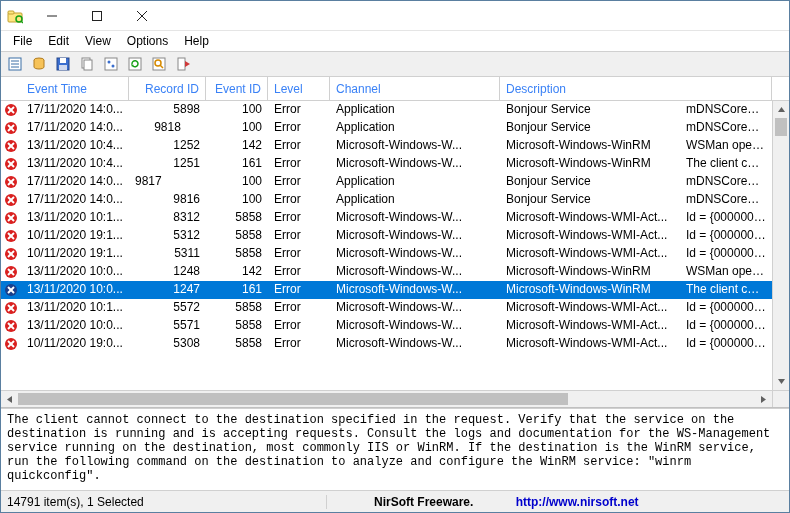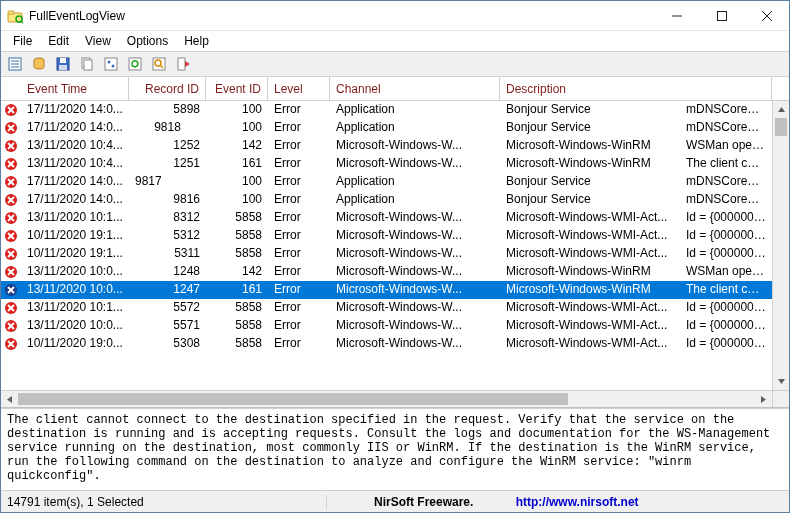--- a/index.html
+++ b/index.html
@@ -47,21 +47,21 @@
     gap: 4px;
   }
   .tbtn { width: 20px; height: 20px; display: flex; align-items: center; justify-content: center; border: 1px solid transparent; }
   .grid-wrap { flex: 1; display: flex; flex-direction: column; border-bottom: 1px solid #c0c0c0; overflow: hidden; }
   .grid-header {
     display: flex;
     background: #fff;
     border-bottom: 1px solid #d0d0d0;
     height: 24px;
     font-size: 12px;
-    color: #7f1d1d;
+    color: #3b82f6;
   }
   .gh {
     border-right: 1px solid #d0d0d0;
     padding: 4px 6px;
     overflow: hidden;
     white-space: nowrap;
     text-overflow: ellipsis;
     display: flex;
     align-items: center;
   }
@@ -132,21 +132,20 @@
 
 <div class="titlebar">
   <span class="app-icon">
     <svg width="16" height="16">
         <rect x="1" y="5" width="14" height="9" rx="1" fill="#ffe680" stroke="#c0a030"></rect>
         <rect x="1" y="3" width="6" height="3" rx="1" fill="#ffe680" stroke="#c0a030"></rect>
         <circle cx="12" cy="11" r="3" fill="none" stroke="#15a015" stroke-width="1.5"></circle>
         <line x1="14" y1="13" x2="16" y2="15" stroke="#15a015" stroke-width="1.5"></line>
       </svg>
   </span>
-  <span class="title">FullEventLogView</span>
   <div class="winbtn">
       <svg width="10" height="10">
         <line x1="0" y1="5" x2="10" y2="5"></line>
       </svg>
     </div>
   <div class="winbtn">
       <svg width="10" height="10">
         <rect x="0.5" y="0.5" width="9" height="9"></rect>
       </svg>
     </div>

